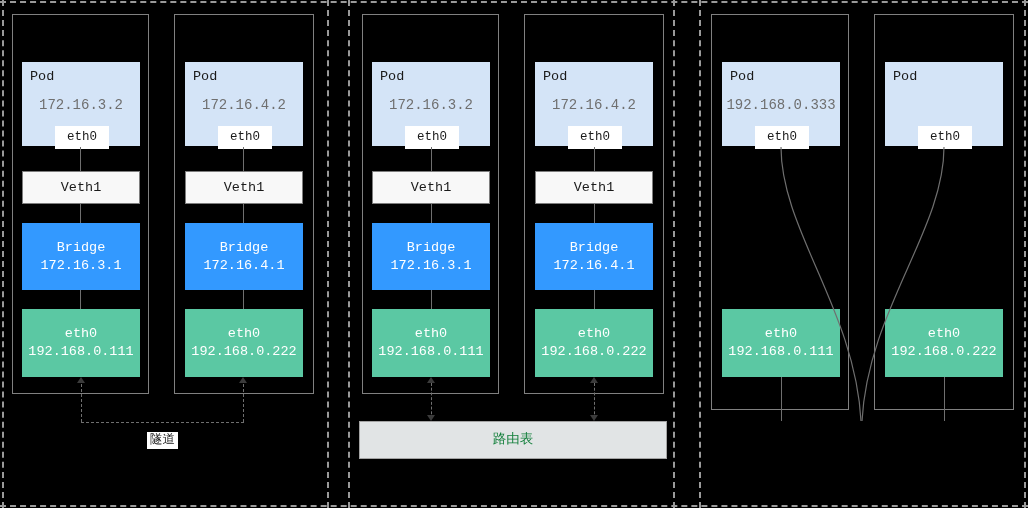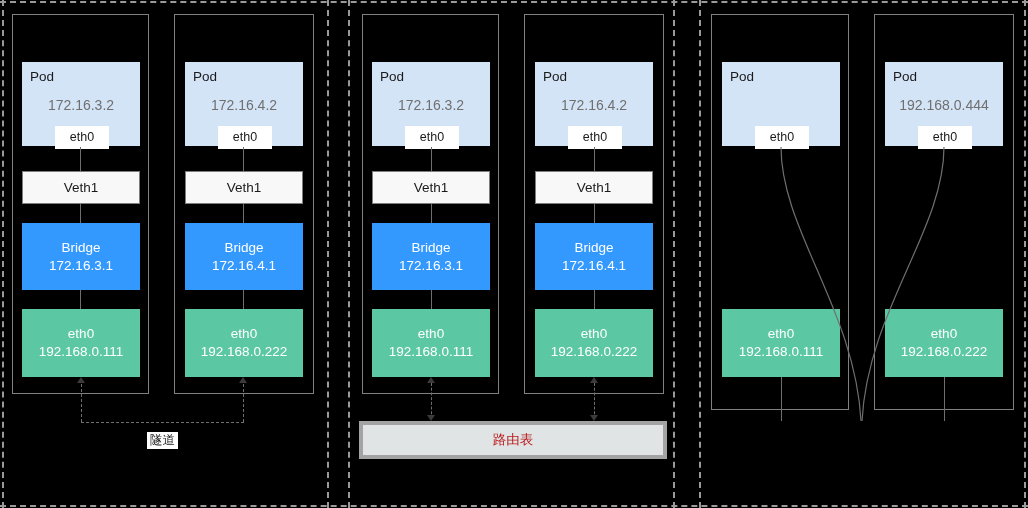--- a/index.html
+++ b/index.html
@@ -11,20 +11,21 @@
     width: 1028px;
     height: 508px;
     font-family: "Liberation Sans", "DejaVu Sans", sans-serif;
     overflow: hidden;
   }
   #canvas {
     position: relative;
     width: 924px;
     height: 508px;
     background: #000000;
+    font-family: Liberation Mono, monospace;
   }
 
   
   .vdash {
     position: absolute;
     top: 0;
     width: 0;
     height: 508px;
     border-left: 2px dashed #9a9a9a;
   }
@@ -104,23 +105,23 @@
 
   .ethnic-box {
     background: #5bc8a3;
     border: 1px solid #5bc8a3;
     font-size: 13.5px;
     color: #ffffff;
   }
 
   .bottom-bar {
     background: #e1e4e5;
-    border: 4px solid #a3a3a3;
-    font-size: 13.5px;
-    color: #b91c1c;
+    border: 1px solid #a3a3a3;
+    font-size: 13.5px;
+    color: #15803d;
   }
 
   
   .conn {
     position: absolute;
     background: #6f6f6f;
   }
   .conn-v { width: 1px; }
 
   .dconn-v {
@@ -265,31 +266,31 @@
   <div class="dconn-v" style="left:594px;top:383px;height:36px;"></div>
   <div class="arrow-up" style="left:590px;top:377px;"></div>
   <div class="arrow-down" style="left:590px;top:415px;"></div>
   <div class="box bottom-bar" style="left:359px;top:421px;width:308px;height:38px;">路由表</div>
 
   <div class="node-box" style="left:711px;top:14px;width:138px;height:396px;"></div>
   <div class="node-box" style="left:874px;top:14px;width:140px;height:396px;"></div>
 
   <div class="box pod-box" style="left:722px;top:62px;width:118px;height:84px;">
     <span class="pod-title">Pod</span>
+    <span class="pod-ip">192.168.0.333</span>
   </div>
   <div class="eth0-tag" style="left:755px;top:126px;width:52px;">eth0</div>
   <div class="box ethnic-box" style="left:722px;top:309px;width:118px;height:68px;">
     <span>eth0</span>
     <span>192.168.0.111</span>
   </div>
   <div class="conn conn-v" style="left:781px;top:377px;height:44px;"></div>
 
   <div class="box pod-box" style="left:885px;top:62px;width:118px;height:84px;">
     <span class="pod-title">Pod</span>
-    <span class="pod-ip">192.168.0.444</span>
   </div>
   <div class="eth0-tag" style="left:918px;top:126px;width:52px;">eth0</div>
   <div class="box ethnic-box" style="left:885px;top:309px;width:118px;height:68px;">
     <span>eth0</span>
     <span>192.168.0.222</span>
   </div>
   <div class="conn conn-v" style="left:944px;top:377px;height:44px;"></div>
 
   <svg class="curves" viewBox="0 0 1028 508">
     <path d="M 781 147 C 781 230, 855 310, 861 421" fill="none" stroke="#6f6f6f" stroke-width="1.2"></path>

